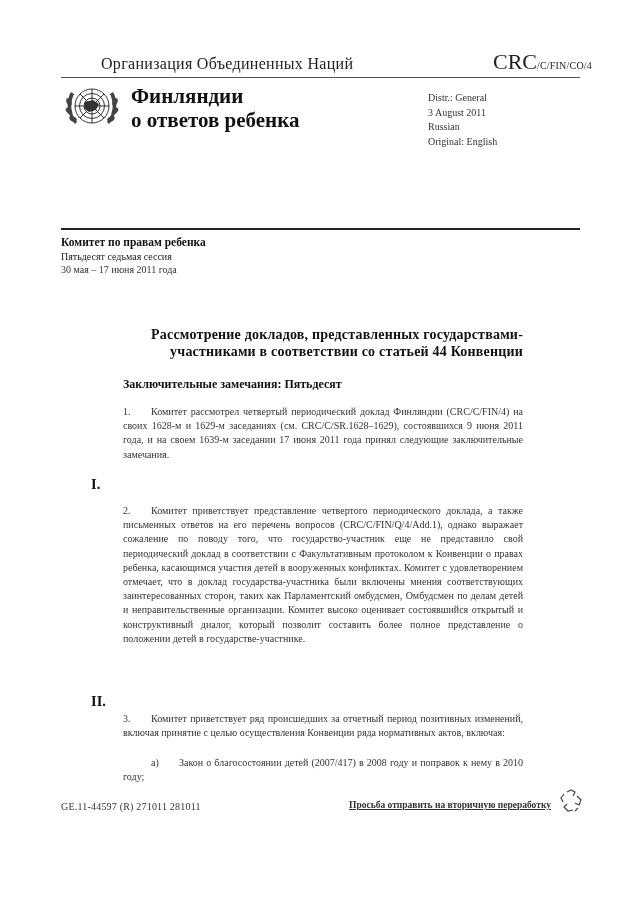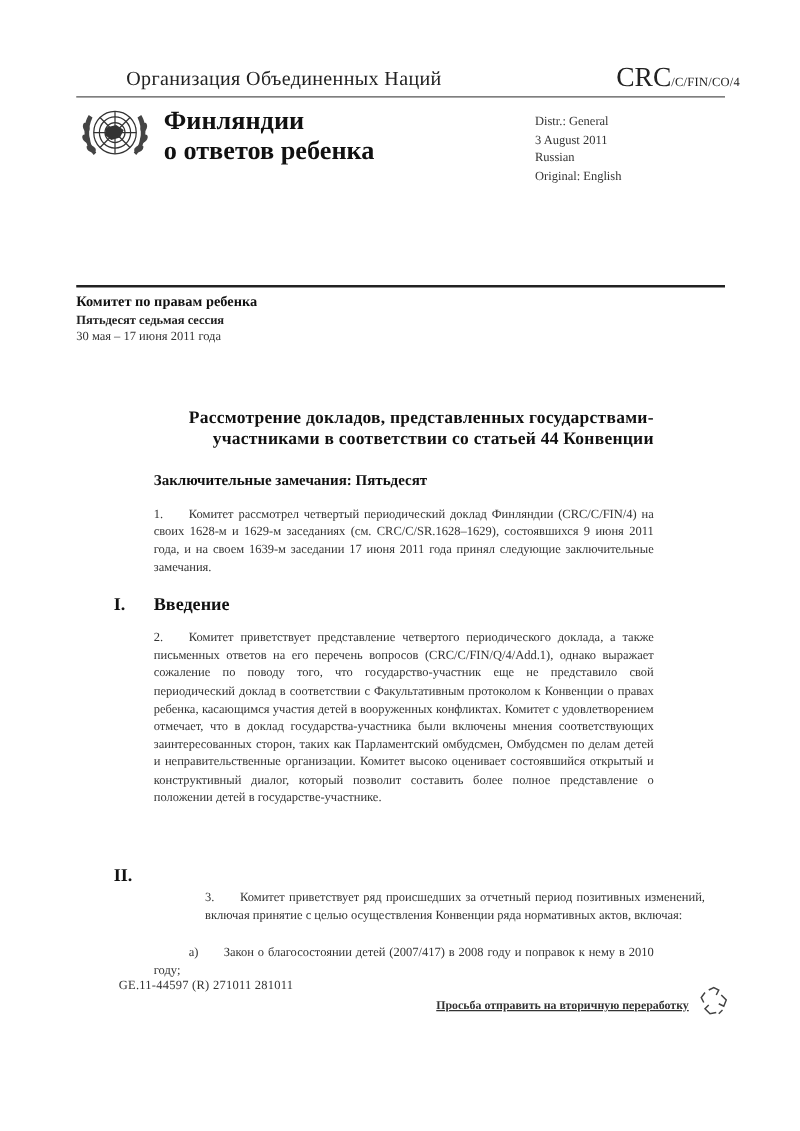--- a/index.html
+++ b/index.html
@@ -8,30 +8,30 @@
   .abs { position: absolute; }
   .org { left: 61px; top: 55px; font-size: 16px; letter-spacing: 0.3px; color: #222; margin-left: 40px; }
   .symbol { right: 48px; top: 49px; font-size: 22px; color: #222; white-space: nowrap; }
   .symbol .sub { font-size: 10px; letter-spacing: 0.2px; }
   .rule-top { left: 61px; top: 77px; width: 519px; height: 1px; background: #555; }
   .logo { left: 63px; top: 80px; width: 58px; height: 52px; }
   .title { left: 131px; top: 84px; font-size: 21px; font-weight: bold; line-height: 24px; color: #111; }
   .distr { left: 428px; top: 91px; font-size: 10px; line-height: 14.5px; color: #333; }
   .rule-mid { left: 61px; top: 228px; width: 519px; height: 2px; background: #222; }
   .committee { left: 61px; top: 236px; font-size: 11.5px; font-weight: bold; color: #111; }
-  .session { left: 61px; top: 251px; font-size: 10px; font-weight: bold; color: #222; text-align: right; }
+  .session { left: 61px; top: 251px; font-size: 10px; font-weight: normal; color: #222; text-align: right; }
   .dates { left: 61px; top: 264px; font-size: 10px; color: #333; }
   .h1 { left: 123px; top: 326px; width: 400px; font-size: 14px; font-weight: bold; line-height: 17px; color: #111; letter-spacing: 0.2px; text-align: right; }
   .h2 { left: 123px; top: 377px; font-size: 12px; font-weight: bold; color: #111; }
   .para { left: 123px; width: 400px; font-size: 10px; line-height: 14.2px; text-align: justify; color: #333; }
   .para .num { display: inline-block; width: 28px; }
   .sec { font-size: 14.5px; font-weight: bold; color: #111; line-height: 18px; }
   .sec .roman { position: absolute; left: 0; }
   .sec .text { position: absolute; left: 32px; width: 360px; }
-  .footer-left { left: 61px; top: 783px; font-size: 10px; color: #333; letter-spacing: 0.2px; margin-left: 34px; }
+  .footer-left { left: 61px; top: 801px; font-size: 10px; color: #333; letter-spacing: 0.2px; }
   .footer-right { left: 349px; top: 800px; font-size: 9.5px; font-weight: bold; color: #333; text-decoration: underline; }
   .recycle { left: 558px; top: 788px; width: 26px; height: 26px; }
 </style>
 </head>
 <body>
 
 <div class="abs org">Организация Объединенных Наций</div>
 <div class="abs symbol"><span>CRC</span><span class="sub">/C/FIN/CO/4</span></div>
 <div class="abs rule-top"></div>
 
@@ -80,32 +80,31 @@
 
 <div class="abs h1">Рассмотрение докладов, представленных государствами-участниками в соответствии со статьей 44 Конвенции</div>
 <div class="abs h2">Заключительные замечания: Пятьдесят</div>
 
 <div class="abs para" style="top:405px;font-family:Liberation Serif, serif;">
   <span class="num">1.</span><span>Комитет рассмотрел четвертый периодический доклад Финляндии (CRC/C/FIN/4) на своих 1628-м и 1629-м заседаниях (см. CRC/C/SR.1628–1629), состоявшихся 9 июня 2011 года, и на своем 1639-м заседании 17 июня 2011 года принял следующие заключительные замечания.</span>
 </div>
 
 <div class="abs sec" style="left:91px; top:475px; width:430px; height:20px;">
   <span class="roman">I.</span>
-  <span class="text">Введение</span>
 </div>
 
 <div class="abs para" style="top:504px;">
   <span class="num">2.</span><span>Комитет приветствует представление четвертого периодического доклада, а также письменных ответов на его перечень вопросов (CRC/C/FIN/Q/4/Add.1), однако выражает сожаление по поводу того, что государство-участник еще не представило свой периодический доклад в соответствии с Факультативным протоколом к Конвенции о правах ребенка, касающимся участия детей в вооруженных конфликтах. Комитет с удовлетворением отмечает, что в доклад государства-участника были включены мнения соответствующих заинтересованных сторон, таких как Парламентский омбудсмен, Омбудсмен по делам детей и неправительственные организации. Комитет высоко оценивает состоявшийся открытый и конструктивный диалог, который позволит составить более полное представление о положении детей в государстве-участнике.</span>
 </div>
 
 <div class="abs sec" style="left:91px; top:664px; width:430px; height:40px;margin-top:28px;">
   <span class="roman">II.</span>
 </div>
 
-<div class="abs para" style="top:712px;margin-left:41px;">
+<div class="abs para" style="top:712px;">
   <span class="num">3.</span><span>Комитет приветствует ряд происшедших за отчетный период позитивных изменений, включая принятие с целью осуществления Конвенции ряда нормативных актов, включая:</span>
 </div>
 
 <div class="abs para" style="top:756px;">
   <span style="display:inline-block; width:28px;"></span><span class="num">a)</span><span>Закон о благосостоянии детей (2007/417) в 2008 году и поправок к нему в 2010 году;</span>
 </div>
 
 <div class="abs footer-left">GE.11-44597 (R)  271011  281011</div>
 <div class="abs footer-right">Просьба отправить на вторичную переработку</div>
 <div class="abs recycle">

